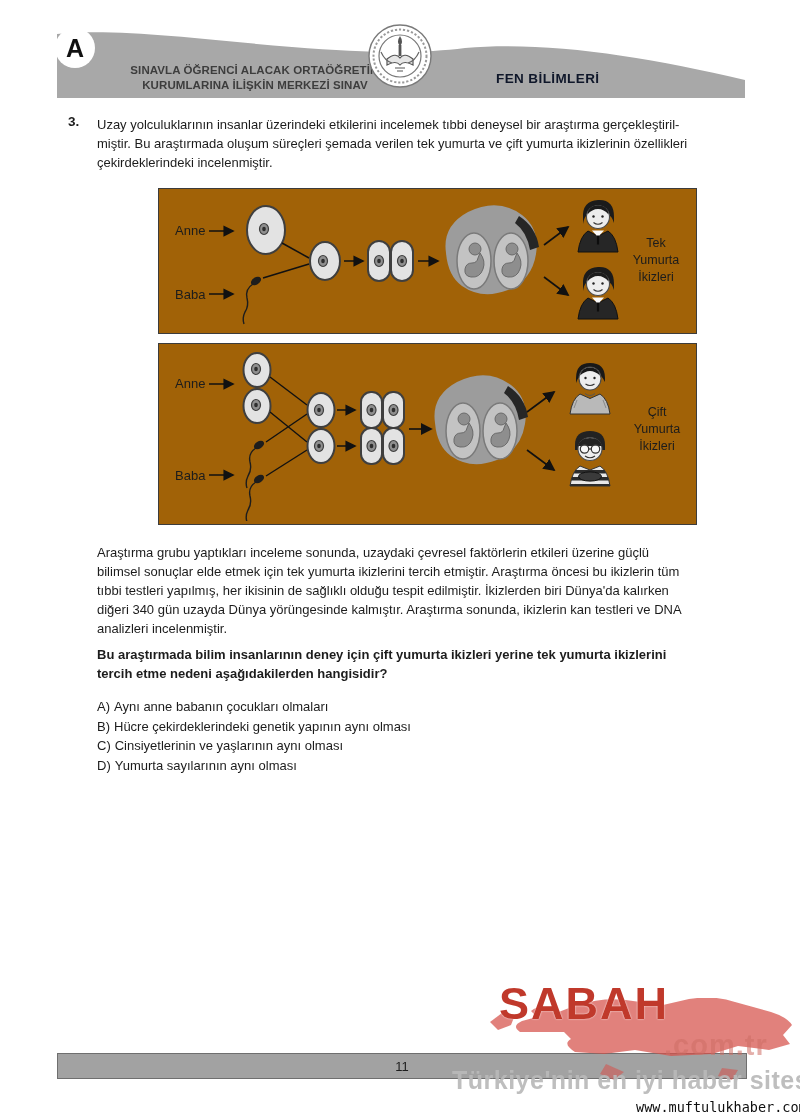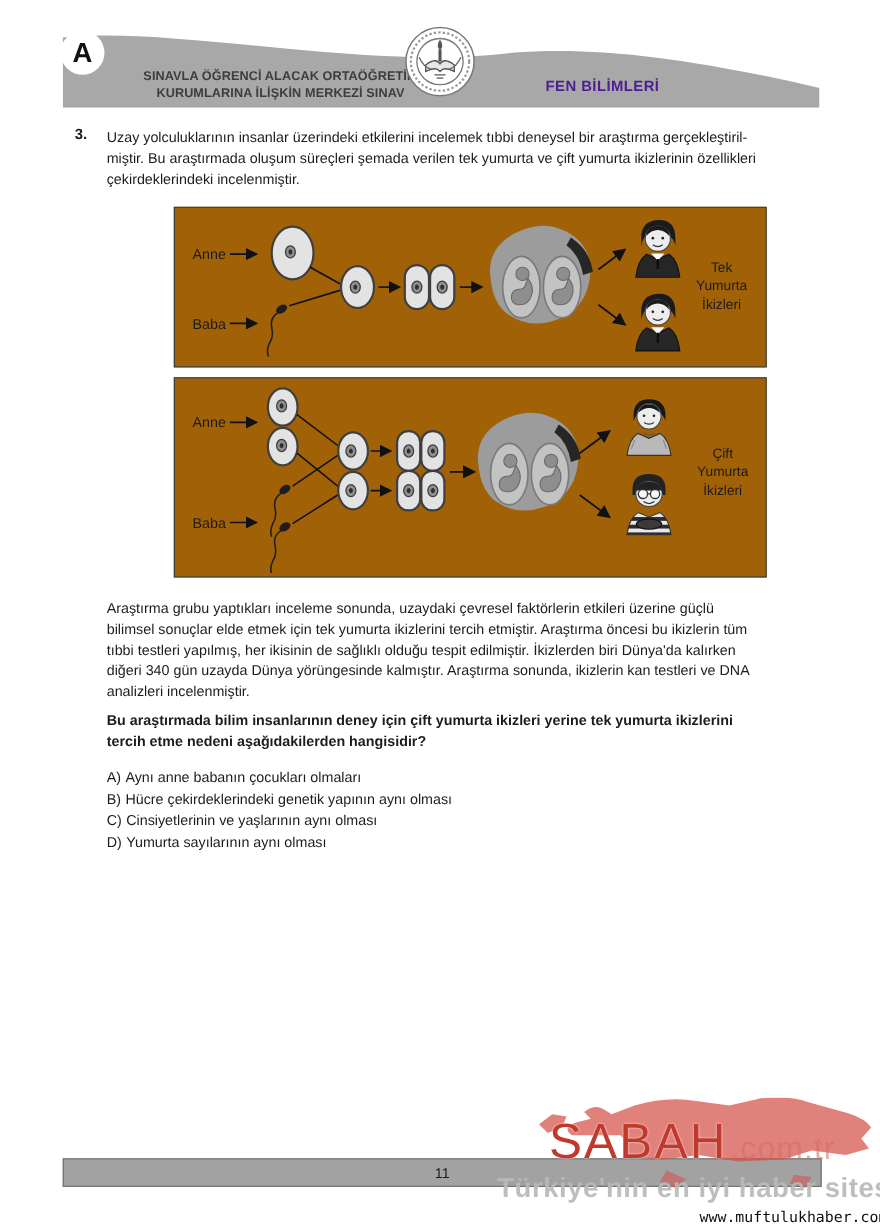--- a/index.html
+++ b/index.html
@@ -17,21 +17,21 @@
     left:-2px;top:0;width:40px;height:40px;border-radius:50%;background:#fff;
     display:flex;align-items:center;justify-content:center;
     font-size:25px;font-weight:bold;color:#111;z-index:3;
   }
   .exam-title{
     left:42px;top:35px;width:312px;text-align:center;z-index:2;
     font-size:11.5px;font-weight:bold;color:#3d3d3d;line-height:15px;letter-spacing:.1px;
   }
   .subject{
     left:398px;top:43px;z-index:2;font-size:13.5px;font-weight:800;
-    color:#4c1d95;letter-spacing:.4px;padding-left:41px;
+    color:#0f172a;letter-spacing:.4px;padding-left:41px;
   }
   .meb-logo{left:310px;top:-5px;z-index:3;}
 
   
   .qrow{left:68px;top:114px;width:690px;}
   .qnum{position:absolute;left:0;top:0;font-weight:bold;font-size:13.5px;}
   .qtext{position:absolute;left:29px;top:1px;font-size:13px;line-height:19px;}
   .body-par{left:97px;top:543px;font-size:13px;line-height:19px;}
   .stem{left:97px;top:645px;font-size:13px;line-height:19px;font-weight:bold;}
   .options{left:97px;top:697px;font-size:13px;line-height:19.5px;}
@@ -47,25 +47,25 @@
   .footer-bar{
     left:57px;top:1053px;width:688px;height:24px;background:#a2a2a2;
     border:1px solid #6f6f6f;display:flex;align-items:center;justify-content:center;
     font-size:13px;color:#1d1d1d;z-index:1;
   }
 
   
   .wm{z-index:5;}
   .wm-map{left:486px;top:998px;}
   .wm-brand{
-    left:499px;top:1012px;font-size:45px;font-weight:400;letter-spacing:2px;
+    left:499px;top:978px;font-size:45px;font-weight:700;letter-spacing:2px;
     color:#c0392b;text-shadow:0 0 2px rgba(255,255,255,.65), 0 0 1px rgba(255,255,255,.8);
   }
   .wm-suffix{
-    left:664px;top:1029px;font-size:29px;font-weight:400;letter-spacing:1px;
+    left:664px;top:1029px;font-size:29px;font-weight:700;letter-spacing:1px;
     color:rgba(206,110,100,.55);
   }
   .wm-tagline{
     left:452px;top:1066px;font-size:25px;font-weight:bold;letter-spacing:.5px;
     color:rgba(185,185,185,.92);
   }
   .wm-url{
     left:636px;top:1099px;font-size:13.5px;color:#0e0e0e;
     font-family:"DejaVu Sans Mono",monospace;
   }

